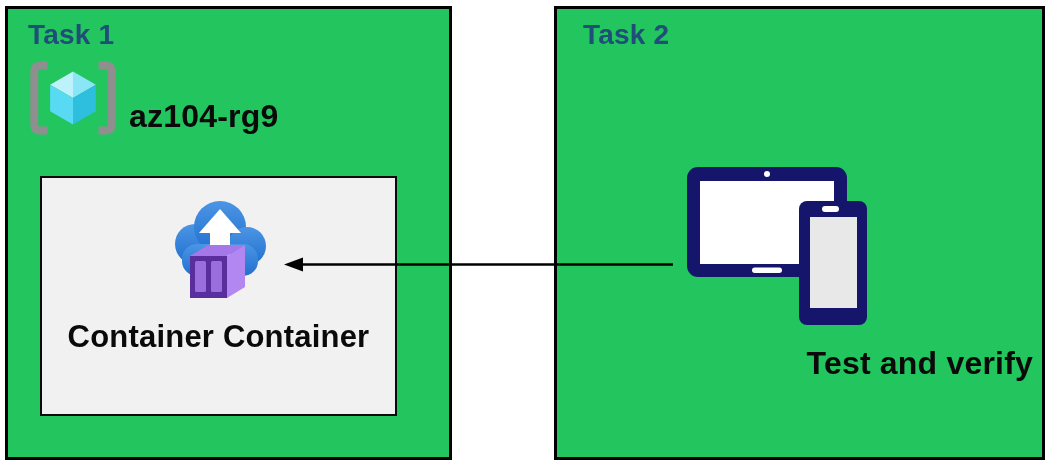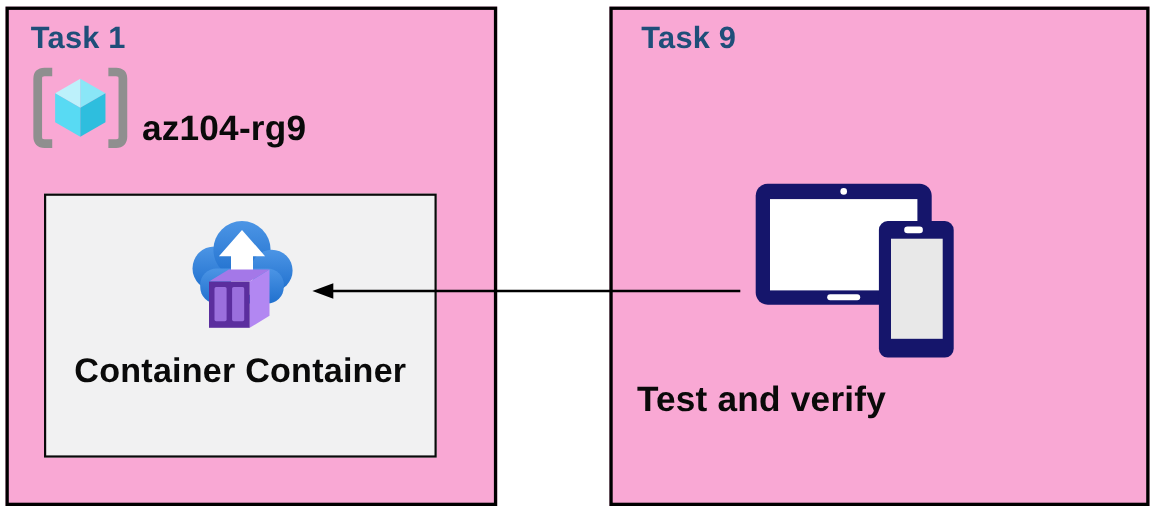--- a/index.html
+++ b/index.html
@@ -7,21 +7,21 @@
   .canvas{
     position:relative;
     width:1049px;height:465px;
     background:#ffffff;
     font-family:"Liberation Sans", sans-serif;
     overflow:hidden;
   }
   .panel{
     position:absolute;top:6px;height:454px;
     border:3px solid var(--panel-border,#000);
-    background:#f9a8d4;
+    background:#22c55e;
   }
   .panel.task1{left:5px;width:447px;}
   .panel.task2{left:554px;width:491px;}
   .panel-title{
     position:absolute;margin:0;
     font-size:28px;font-weight:700;line-height:1.15;
     color:var(--title-blue,#1F4E79);
     letter-spacing:0.2px;
   }
   .task1 .panel-title{left:20px;top:10px;}
@@ -44,21 +44,21 @@
   .aci-icon{position:absolute;left:126px;top:16px;width:104px;height:108px;}
   .inner-label{
     position:absolute;left:0;top:141px;width:100%;
     text-align:center;
     font-size:31px;font-weight:700;color:var(--text-black,#0a0a0a);
     letter-spacing:0.2px;
   }
   .devices-icon{position:absolute;left:122px;top:150px;width:200px;height:175px;}
   .task2-label{
     position:absolute;left:0;top:336px;width:476px;
-    text-align:left;
+    text-align:right;
     font-size:32px;font-weight:700;color:var(--text-black,#0a0a0a);
     letter-spacing:0.2px;
     padding-left:22px;
   }
   .flow-arrow{
     position:absolute;left:278px;top:252px;width:402px;height:26px;
     z-index:5;
   }
 </style>
 </head>
@@ -103,21 +103,21 @@
         <polygon points="59,62 77,51 77,93 59,104" fill="var(--container-side,#B287F2)"></polygon>
         <rect x="22" y="62" width="37" height="42" fill="var(--container-front,#5B2E9E)"></rect>
         <rect x="27" y="67" width="11" height="31" rx="1.5" fill="var(--container-panel,#9A6FDD)"></rect>
         <rect x="43" y="67" width="11" height="31" rx="1.5" fill="var(--container-panel,#9A6FDD)"></rect>
       </svg>
       <div class="inner-label">Container Container</div>
     </div>
   </section>
 
   <section class="panel task2">
-    <h2 class="panel-title">Task 9</h2>
+    <h2 class="panel-title">Task 2</h2>
 
     <svg class="devices-icon" viewBox="0 0 200 175" aria-hidden="true">
 
       <rect x="8" y="8" width="160" height="110" rx="11" fill="var(--device-navy,#15156B)"></rect>
       <rect x="21" y="22" width="134" height="83" fill="#ffffff"></rect>
       <circle cx="88" cy="15" r="3" fill="#ffffff"></circle>
       <rect x="73" y="108.5" width="30" height="5.5" rx="2.75" fill="#ffffff"></rect>
 
       <rect x="120" y="42" width="68" height="124" rx="8" fill="var(--device-navy,#15156B)"></rect>
       <rect x="131" y="58" width="47" height="91" fill="var(--device-screen-gray,#E8E8E8)"></rect>

